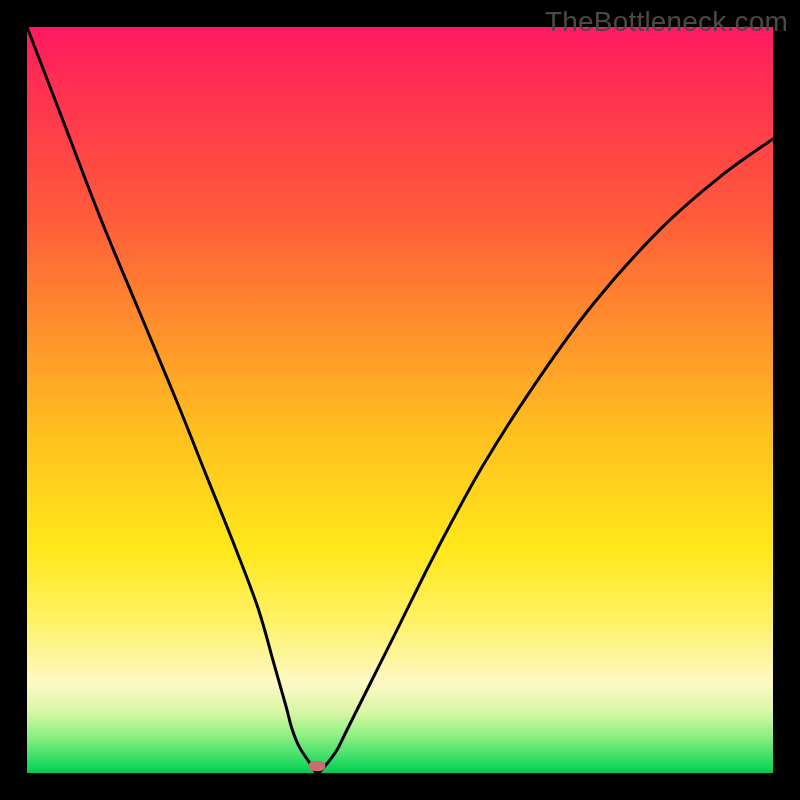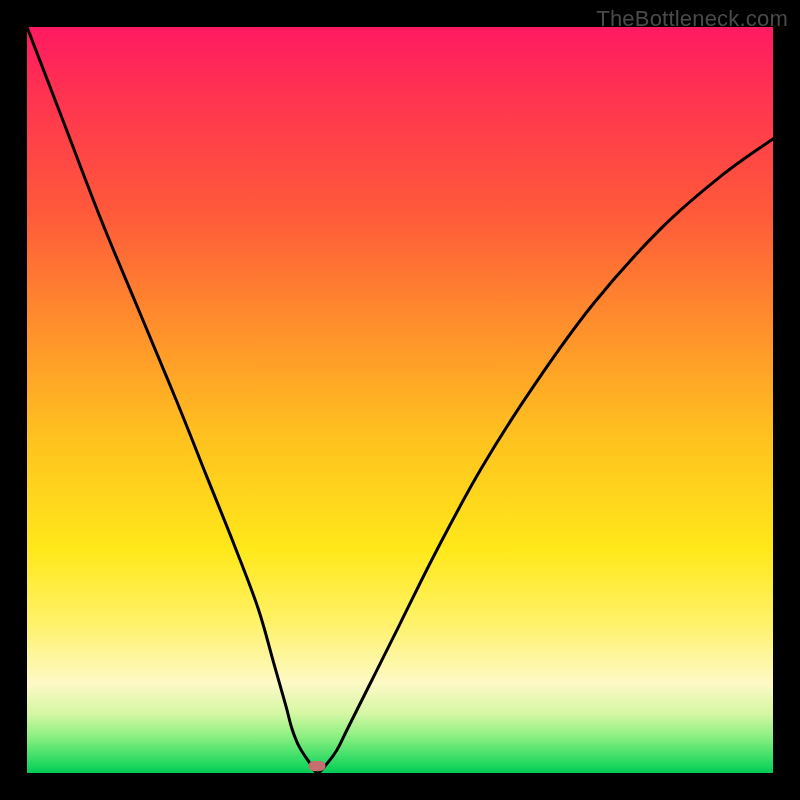--- a/index.html
+++ b/index.html
@@ -39,21 +39,21 @@
     #8ef082 95%,
     #1dd75e 99%,
     #00c853 100%
   );
 }
 .watermark {
   position: absolute;
   top: 6px;
   right: 12px;
   color: #4a4a4a;
-  font-size: 22px;
+  font-size: 28px;
   letter-spacing: 0.2px;
   font-weight: 500;
   user-select: none;
 }
 svg.curve {
   position: absolute;
   left: 0;
   top: 0;
   width: 746px;
   height: 746px;

